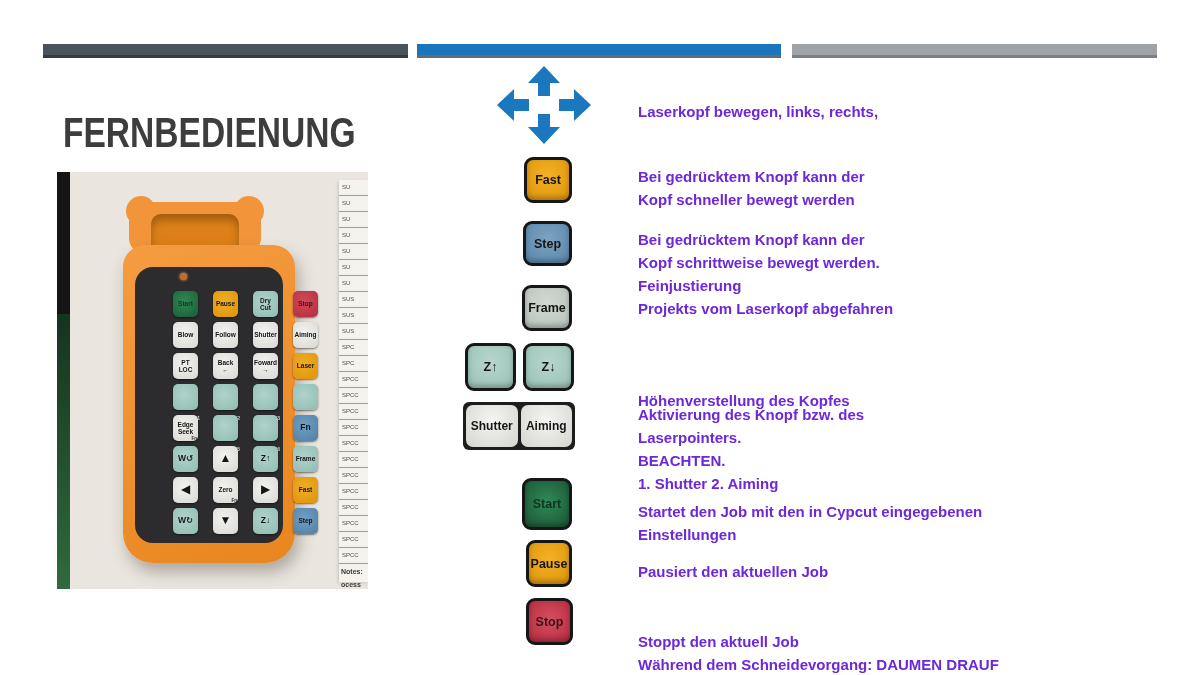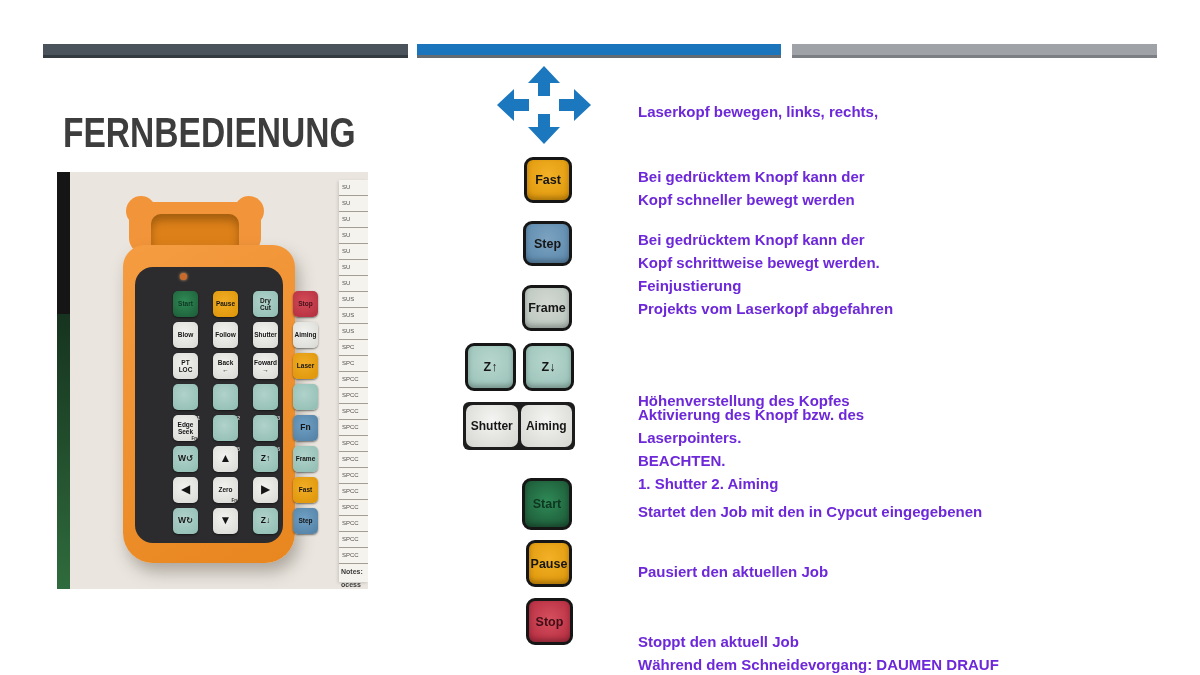--- a/index.html
+++ b/index.html
@@ -356,20 +356,21 @@
       <div class="line">Höhenverstellung des Kopfes</div>
     </div>
     <div class="legend-text" style="left: 638px; top: 403px;">
       <div class="line">Aktivierung des Knopf bzw. des</div>
       <div class="line">Laserpointers.</div>
       <div class="line">BEACHTEN.</div>
       <div class="line">1. Shutter 2. Aiming</div>
     </div>
     <div class="legend-text" style="left: 638px; top: 500px;">
       <div class="line">Startet den Job mit den in Cypcut eingegebenen</div>
+      <div class="line">Einstellungen</div>
     </div>
     <div class="legend-text" style="left: 638px; top: 560px;">
       <div class="line">Pausiert den aktuellen Job</div>
     </div>
     <div class="legend-text" style="left: 638px; top: 613px; margin-top: 17px;">
       <div class="line">Stoppt den aktuell Job</div>
       <div class="line">Während dem Schneidevorgang: DAUMEN DRAUF</div>
     </div>
   </div>
 

